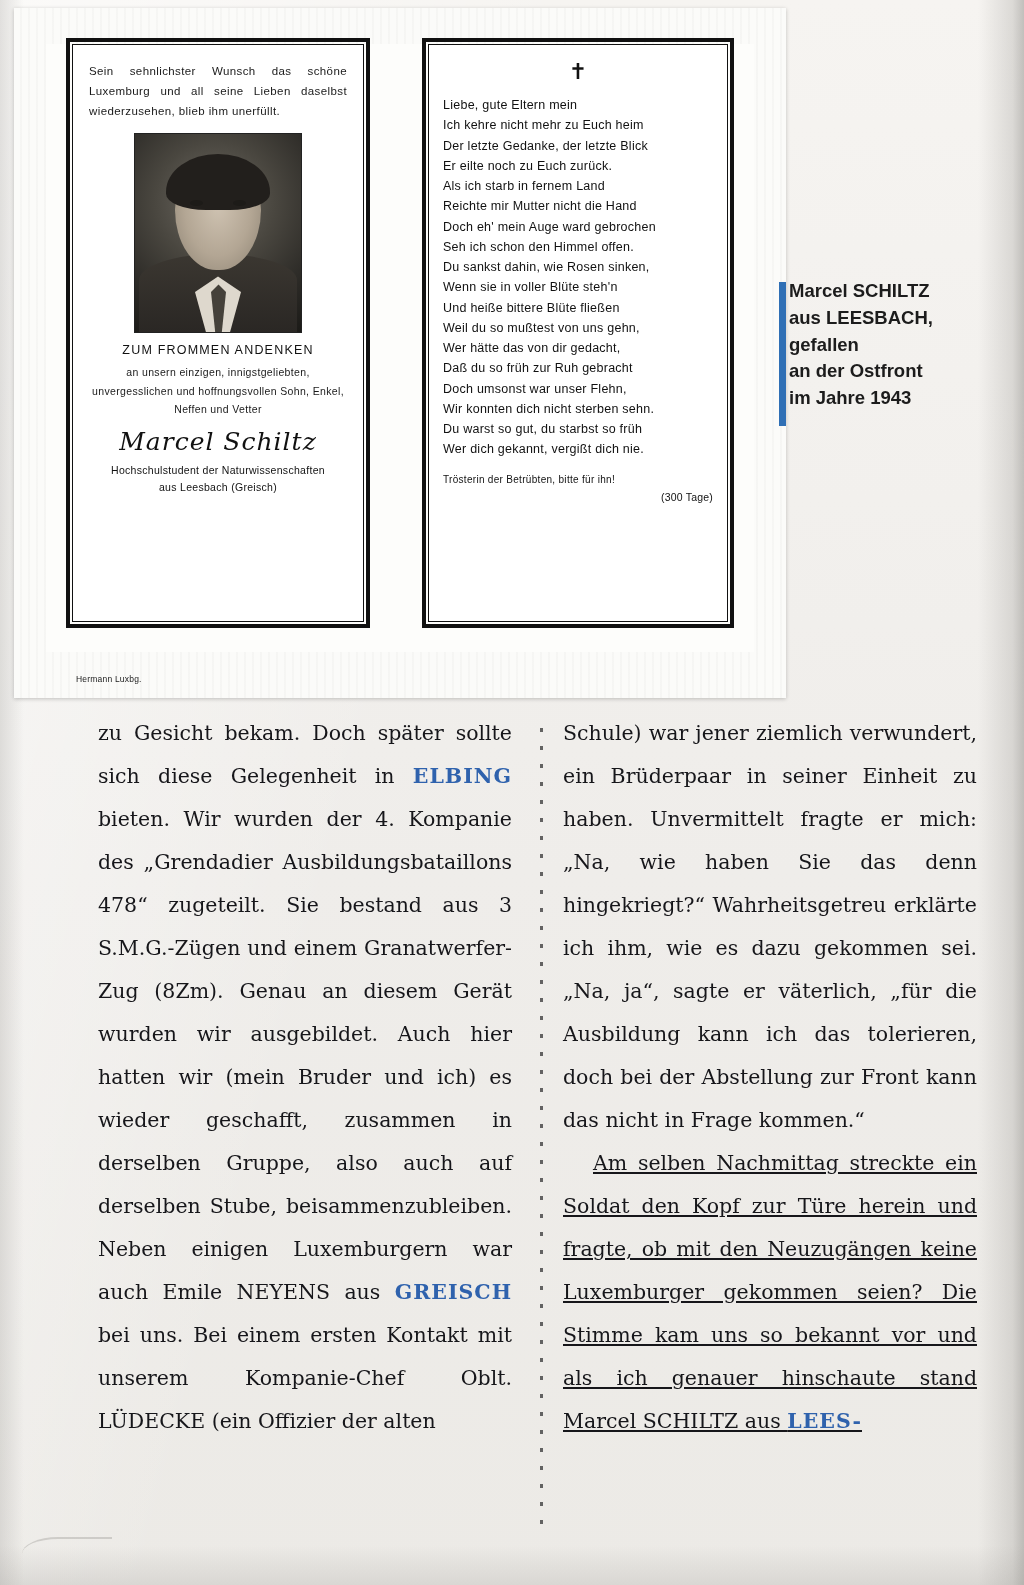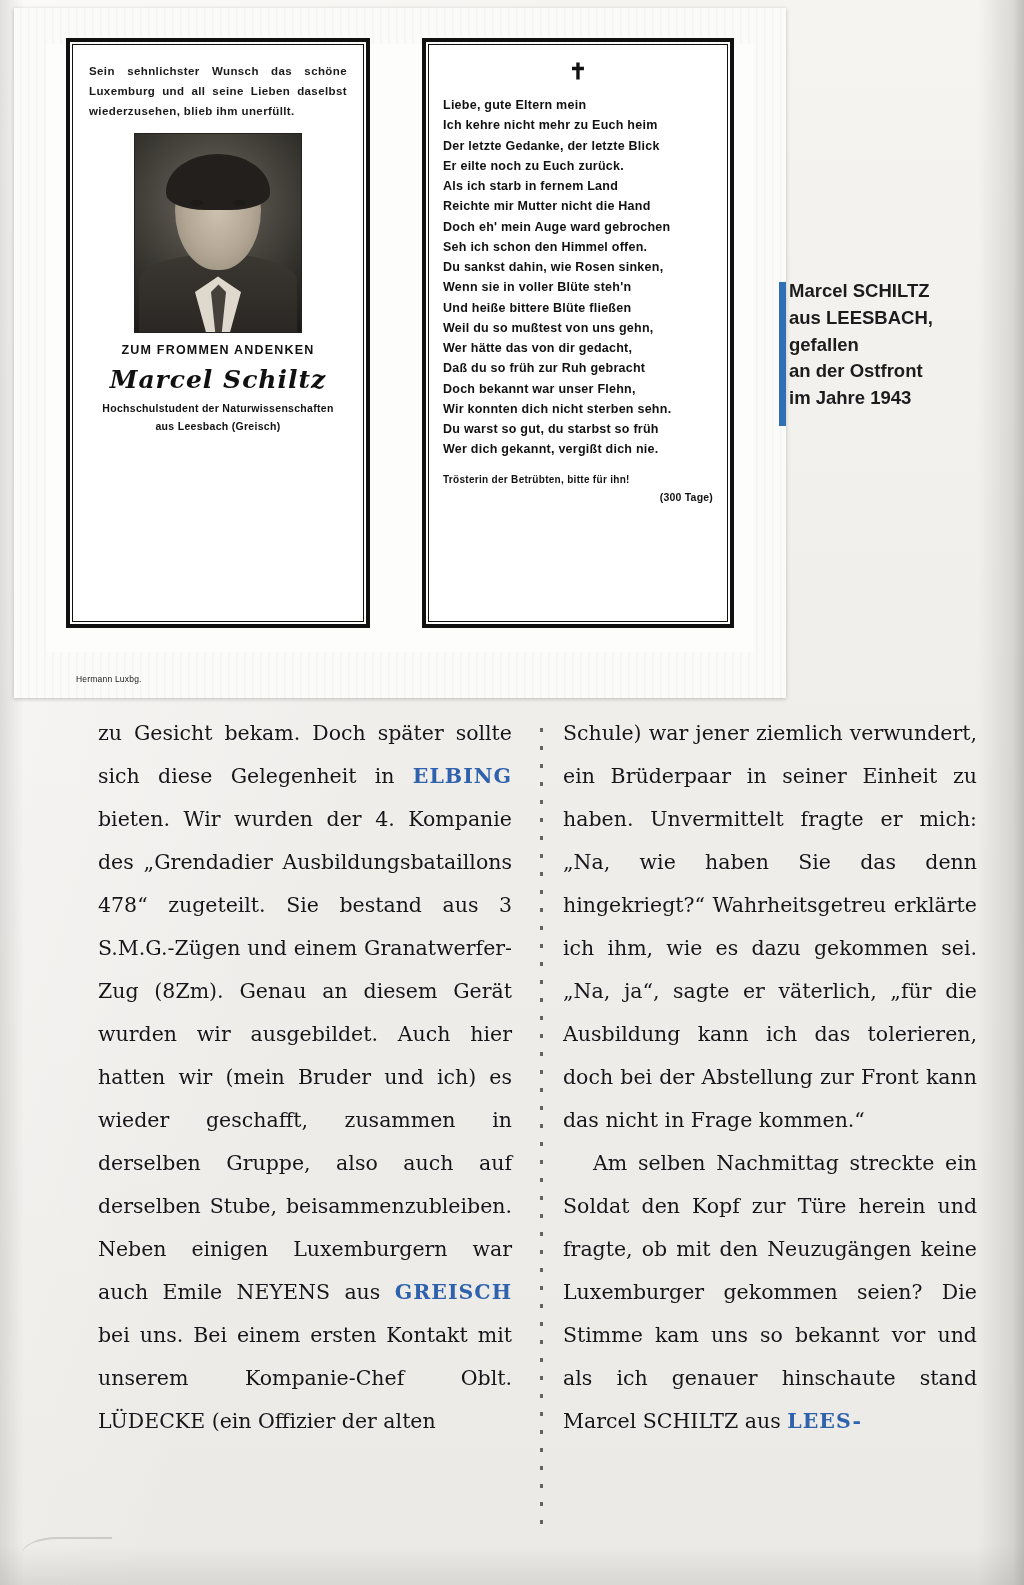--- a/index.html
+++ b/index.html
@@ -87,21 +87,20 @@
   }
   .leaf.right {
     left: 382px;
     width: 300px;
     height: 578px;
     padding: 14px 14px;
   }
   .leaf-text {
     font-family: "Liberation Sans", sans-serif;
     color: #111;
-    font-weight: bold;
   }
   .intro {
     font-size: 11.5px;
     line-height: 1.75;
     text-align: justify;
     letter-spacing: .4px;
     margin: 2px 4px 12px 4px;
     color: #1a1a1a;
   }
   .portrait {
@@ -286,21 +285,21 @@
     color: #16161a;
   }
   .col.left { left: 98px; }
   .col.right { left: 563px; }
   .col p {
     margin: 0;
     text-align: justify;
     text-justify: inter-word;
     hyphens: manual;
   }
-  .col p.indent { text-indent: 30px; }
+  .col p.indent { text-indent: 30px; text-decoration: underline; }
   .divider {
     position: absolute;
     left: 540px;
     top: 16px;
     width: 3px;
     height: 800px;
     background-image: linear-gradient(to bottom, #4a4a4a 0 4px, rgba(0,0,0,0) 4px 18px);
     background-size: 3px 18px;
     opacity: .85;
   }
@@ -337,20 +336,21 @@
         <div class="portrait">
           <div class="suit"></div>
           <div class="shirt"></div>
           <div class="tie"></div>
           <div class="face"></div>
           <div class="hair"></div>
           <div class="eyeL"></div>
           <div class="eyeR"></div>
         </div>
         <div class="zum">ZUM FROMMEN ANDENKEN</div>
+        <div class="dedic">an unsern einzigen, innigstgeliebten, unvergesslichen und hoffnungsvollen Sohn, Enkel, Neffen und Vetter</div>
         <div class="name-script">Marcel Schiltz</div>
         <div class="profession">
           <div>Hochschulstudent der Naturwissenschaften</div>
           <div>aus Leesbach (Greisch)</div>
         </div>
       </div>
 
       <div class="leaf right leaf-text">
         <div class="cross">✝</div>
         <div class="poem">
@@ -361,21 +361,21 @@
           <div>Als ich starb in fernem Land</div>
           <div>Reichte mir Mutter nicht die Hand</div>
           <div>Doch eh' mein Auge ward gebrochen</div>
           <div>Seh ich schon den Himmel offen.</div>
           <div>Du sankst dahin, wie Rosen sinken,</div>
           <div>Wenn sie in voller Blüte steh'n</div>
           <div>Und heiße bittere Blüte fließen</div>
           <div>Weil du so mußtest von uns gehn,</div>
           <div>Wer hätte das von dir gedacht,</div>
           <div>Daß du so früh zur Ruh gebracht</div>
-          <div>Doch bekannt war unser Flehn,</div>
+          <div>Doch umsonst war unser Flehn,</div>
           <div>Wir konnten dich nicht sterben sehn.</div>
           <div>Du warst so gut, du starbst so früh</div>
           <div>Wer dich gekannt, vergißt dich nie.</div>
         </div>
         <div class="troest">Trösterin der Betrübten, bitte für ihn!</div>
         <div class="tage">(300 Tage)</div>
       </div>
 
     </div>
     <div class="printer">Hermann Luxbg.</div>

